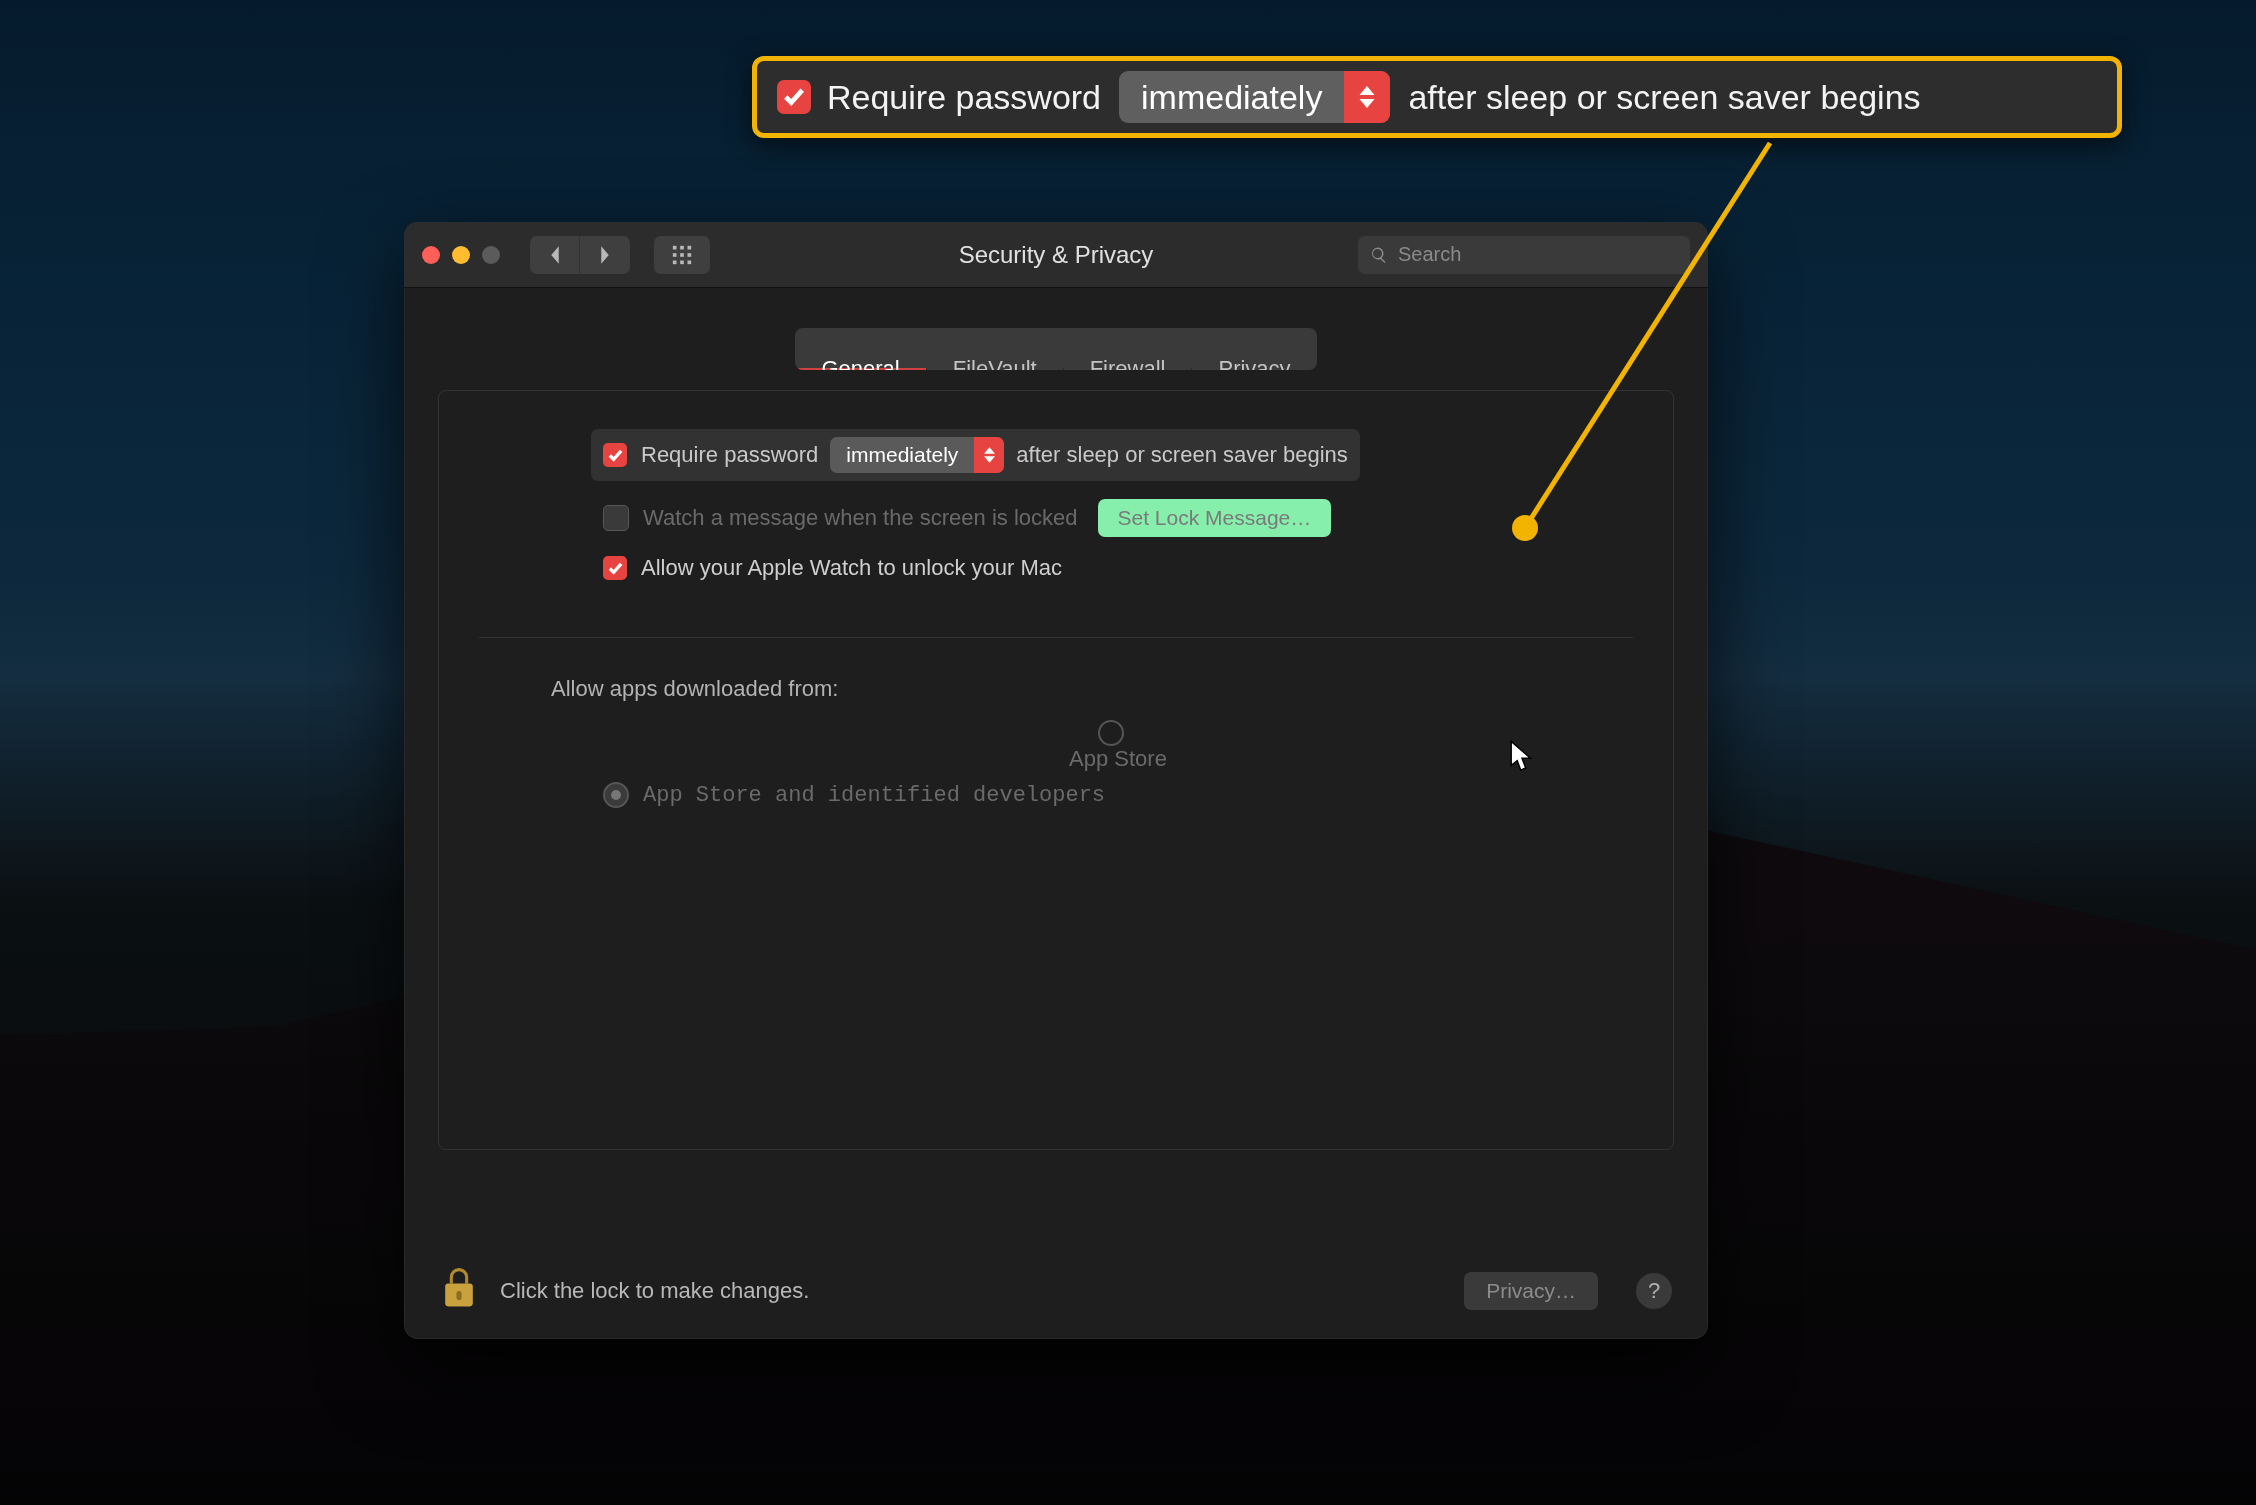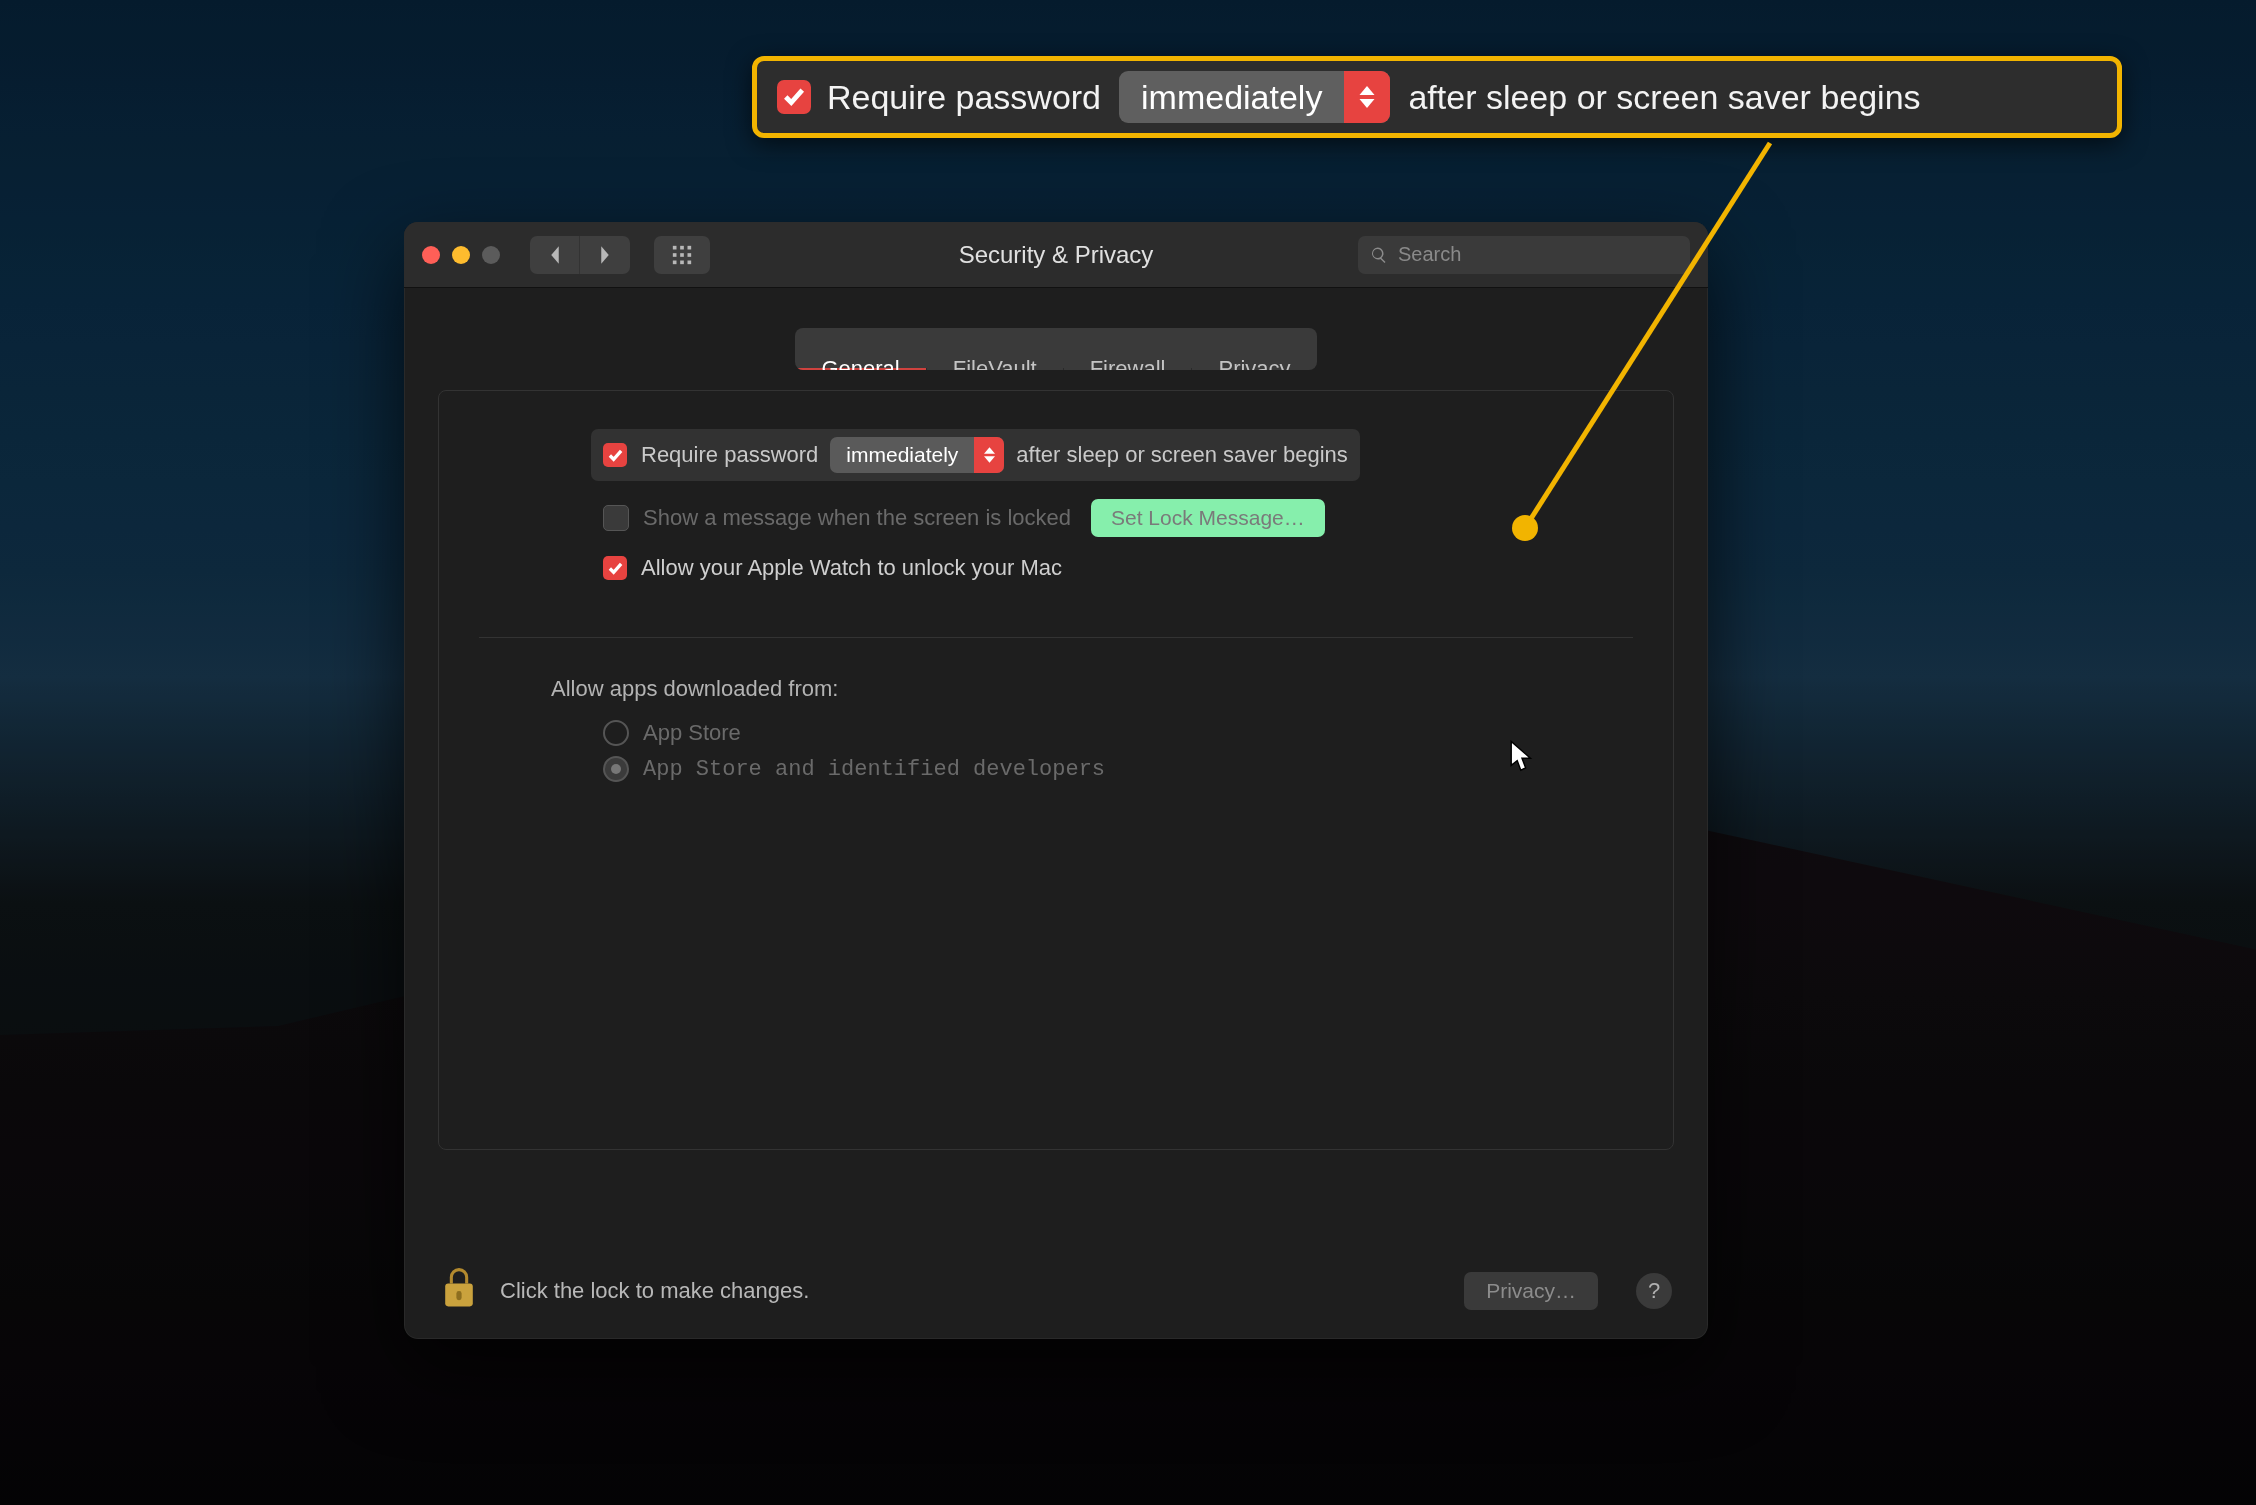--- a/index.html
+++ b/index.html
@@ -302,39 +302,39 @@
           <svg viewBox="0 0 10 6">
               <path d="M0 0l5 6 5-6z"></path>
             </svg>
         </span>
       </span>
       <span class="text">after sleep or screen saver begins</span>
     </div>
 
     <div class="row" style="padding-left:124px;">
       <span class="checkbox off"></span>
-      <span class="text dim">Show a message when the screen is locked</span>
+      <span class="text dim">Watch a message when the screen is locked</span>
       <button class="btn-grey disabled">Set Lock Message…</button>
     </div>
 
     <div class="row" style="padding-left:124px;">
       <span class="checkbox on">
         <svg viewBox="0 0 16 16">
             <path d="M2 8l4 4 8-9"></path>
           </svg>
       </span>
       <span class="text">Allow your Apple Watch to unlock your Mac</span>
     </div>
 
     <hr class="sep">
 
     <div class="row" style="padding-left:72px;">
       <span class="text dim" style="color:#b3b3b3;">Allow apps downloaded from:</span>
     </div>
-    <div class="row" style="padding-left:124px;margin-bottom:10px;">
+    <div class="row" style="padding-left:124px;margin-bottom:10px;flex-direction:column;">
       <span class="radio"></span>
       <span class="text dim">App Store</span>
     </div>
     <div class="row" style="padding-left:124px;font-family:Liberation Mono, monospace;">
       <span class="radio sel-dim"></span>
       <span class="text dim">App Store and identified developers</span>
     </div>
 
   </div>
 

